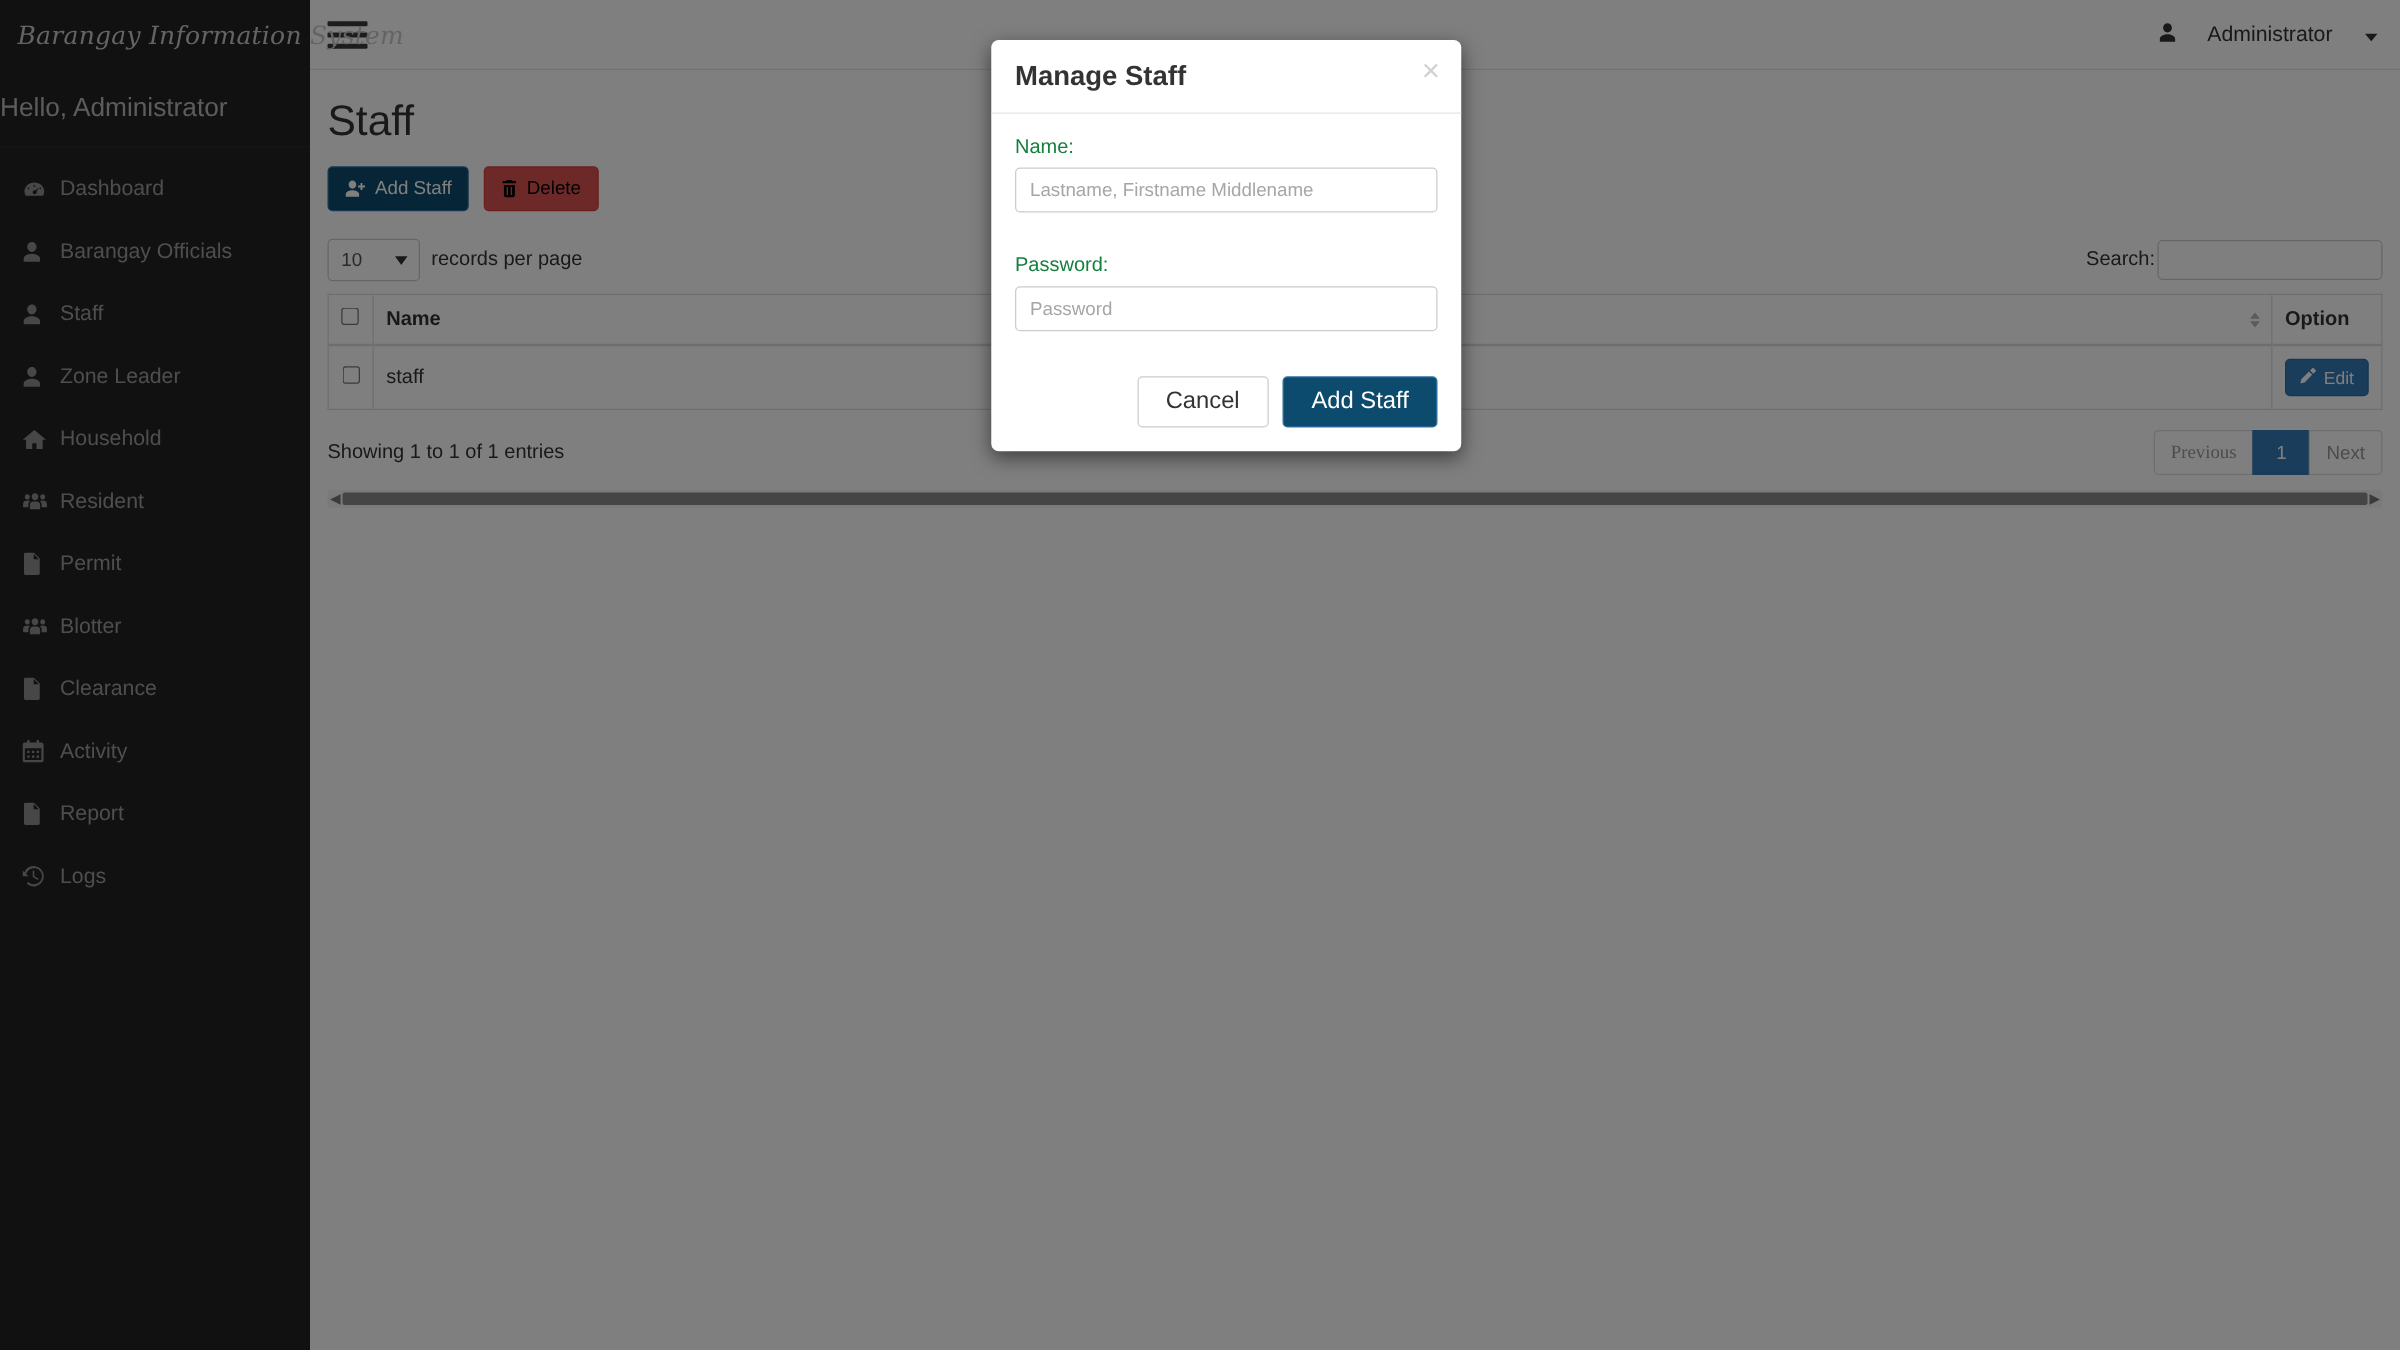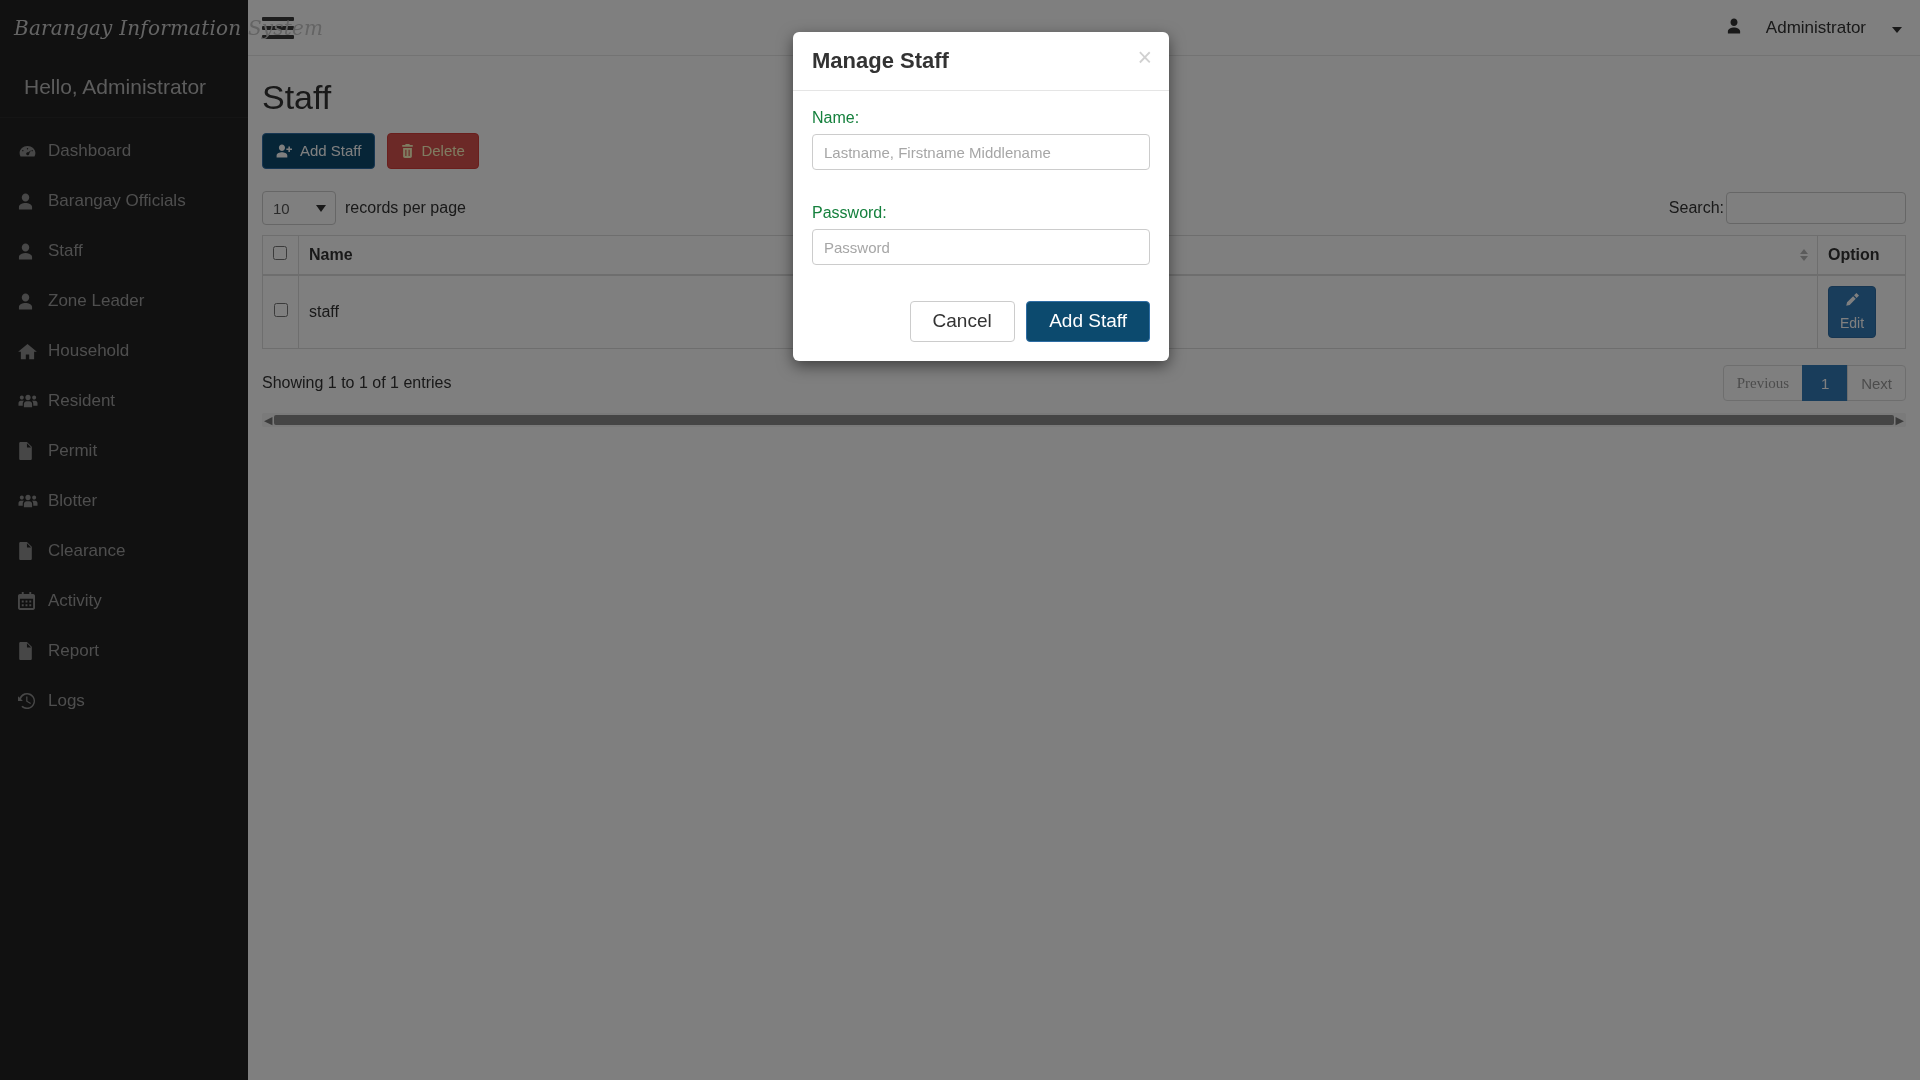--- a/index.html
+++ b/index.html
@@ -27,21 +27,20 @@
     font-family: "DejaVu Serif", serif;
     font-style: italic;
     font-size: 20px;
     color: #c8c8c8;
     letter-spacing: .2px;
     white-space: nowrap;
   }
   .hello {
     height: 62px;
     display: flex; align-items: center;
-    padding-left: 24px;
     font-size: 21px;
     color: #b9b9b9;
     border-bottom: 1px solid #2b2b2b;
   }
   .nav { padding-top: 8px; }
   .nav-item {
     display: flex; align-items: center;
     height: 50px;
     padding-left: 18px;
     color: #9d9d9d;
@@ -102,21 +101,21 @@
   .btn {
     display: inline-flex; align-items: center; gap: 7px;
     font-size: 15px;
     padding: 8px 13px;
     border-radius: 4px;
     border: 1px solid transparent;
     cursor: pointer;
     line-height: 1.2;
   }
   .btn-primary { background: #0c4a6e; border-color: #2e6da4; color: #fff; }
-  .btn-danger  { background: #d9534f; border-color: #d43f3a; color: #fef9c3; }
+  .btn-danger  { background: #d9534f; border-color: #d43f3a; color: #000000; }
   .btn-default { background: #fff; border-color: #ccc; color: #333; }
   .btn svg { display:block; }
 
   .panel { padding: 22px 14px 0 14px; }
 
   .table-controls {
     display: flex; align-items: center; justify-content: space-between;
     padding-bottom: 10px;
   }
   .len-wrap { display: flex; align-items: center; gap: 9px; font-size: 16px; color: #333; }
@@ -166,21 +165,21 @@
   .sort-ico i {
     width: 0; height: 0; display: block;
     border-left: 4px solid transparent; border-right: 4px solid transparent;
   }
   .sort-ico i.up { border-bottom: 5px solid #333; }
   .sort-ico i.dn { border-top: 5px solid #333; }
   input[type="checkbox"].cb { width: 14px; height: 14px; margin: 0; }
   .btn-edit {
     display: inline-flex; align-items: center; gap: 6px;
     background: #337ab7; border: 1px solid #2e6da4; color: #fff;
-    font-size: 14px; padding: 6px 11px; border-radius: 4px; cursor: pointer; flex-direction: column;
+    font-size: 14px; padding: 6px 11px; border-radius: 4px; cursor: pointer;
   }
 
   .table-footer {
     display: flex; align-items: center; justify-content: space-between;
     padding-top: 16px;
   }
   .info { font-size: 16px; color: #333; }
   .pager { display: flex; }
   .pager a {
     display: inline-flex; align-items: center; justify-content: center;

